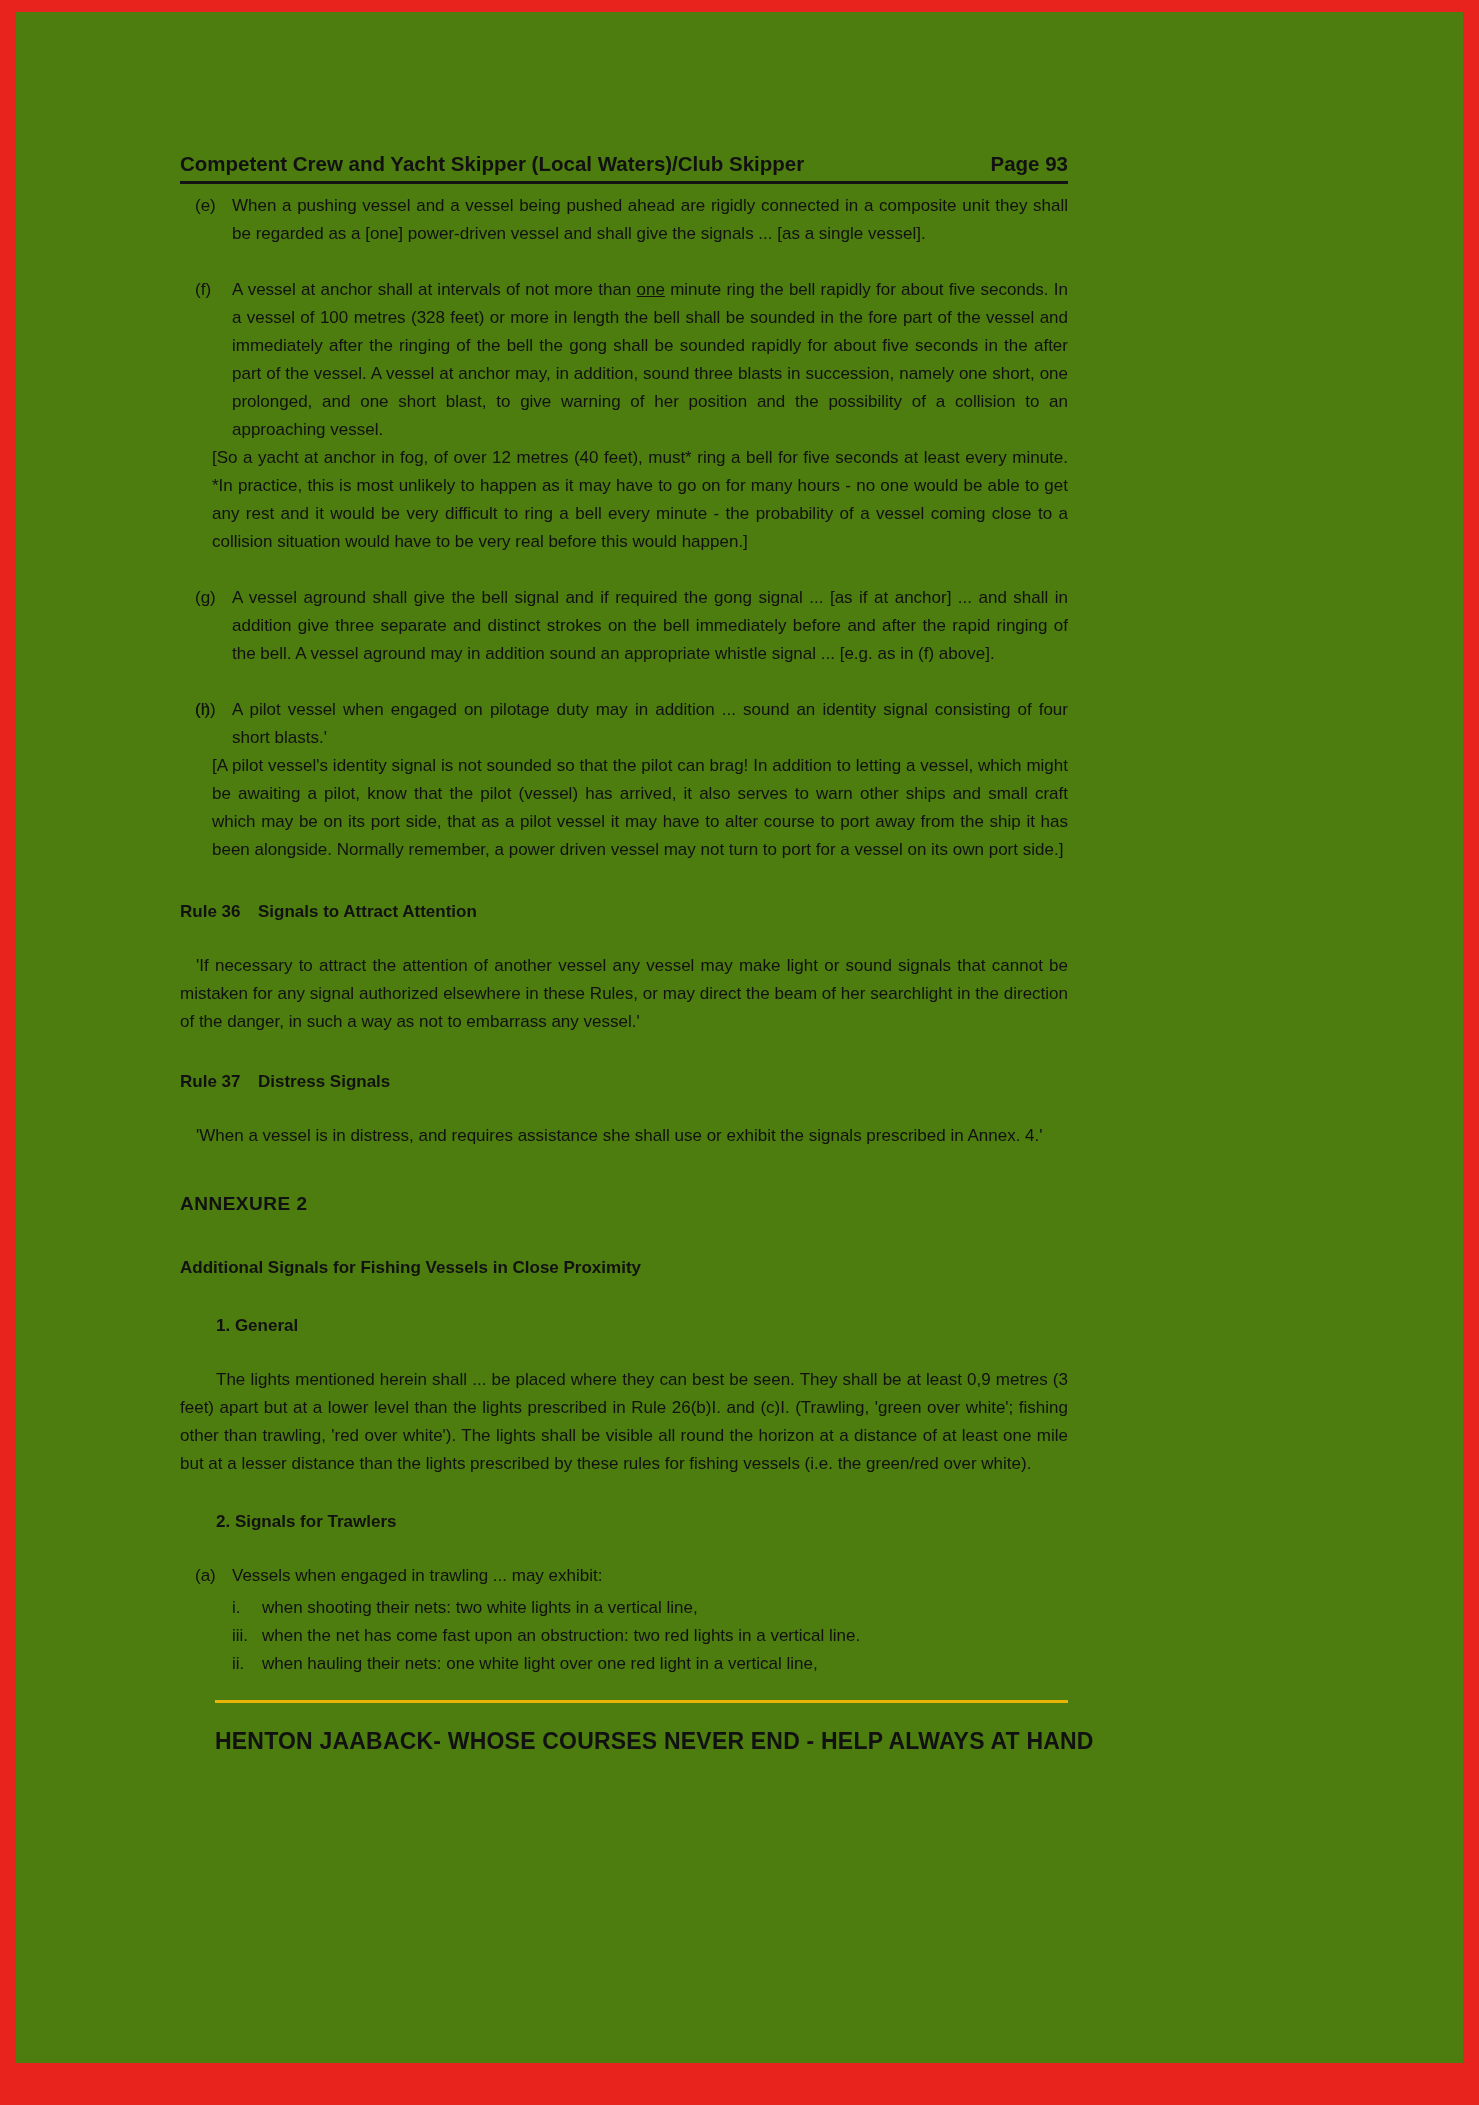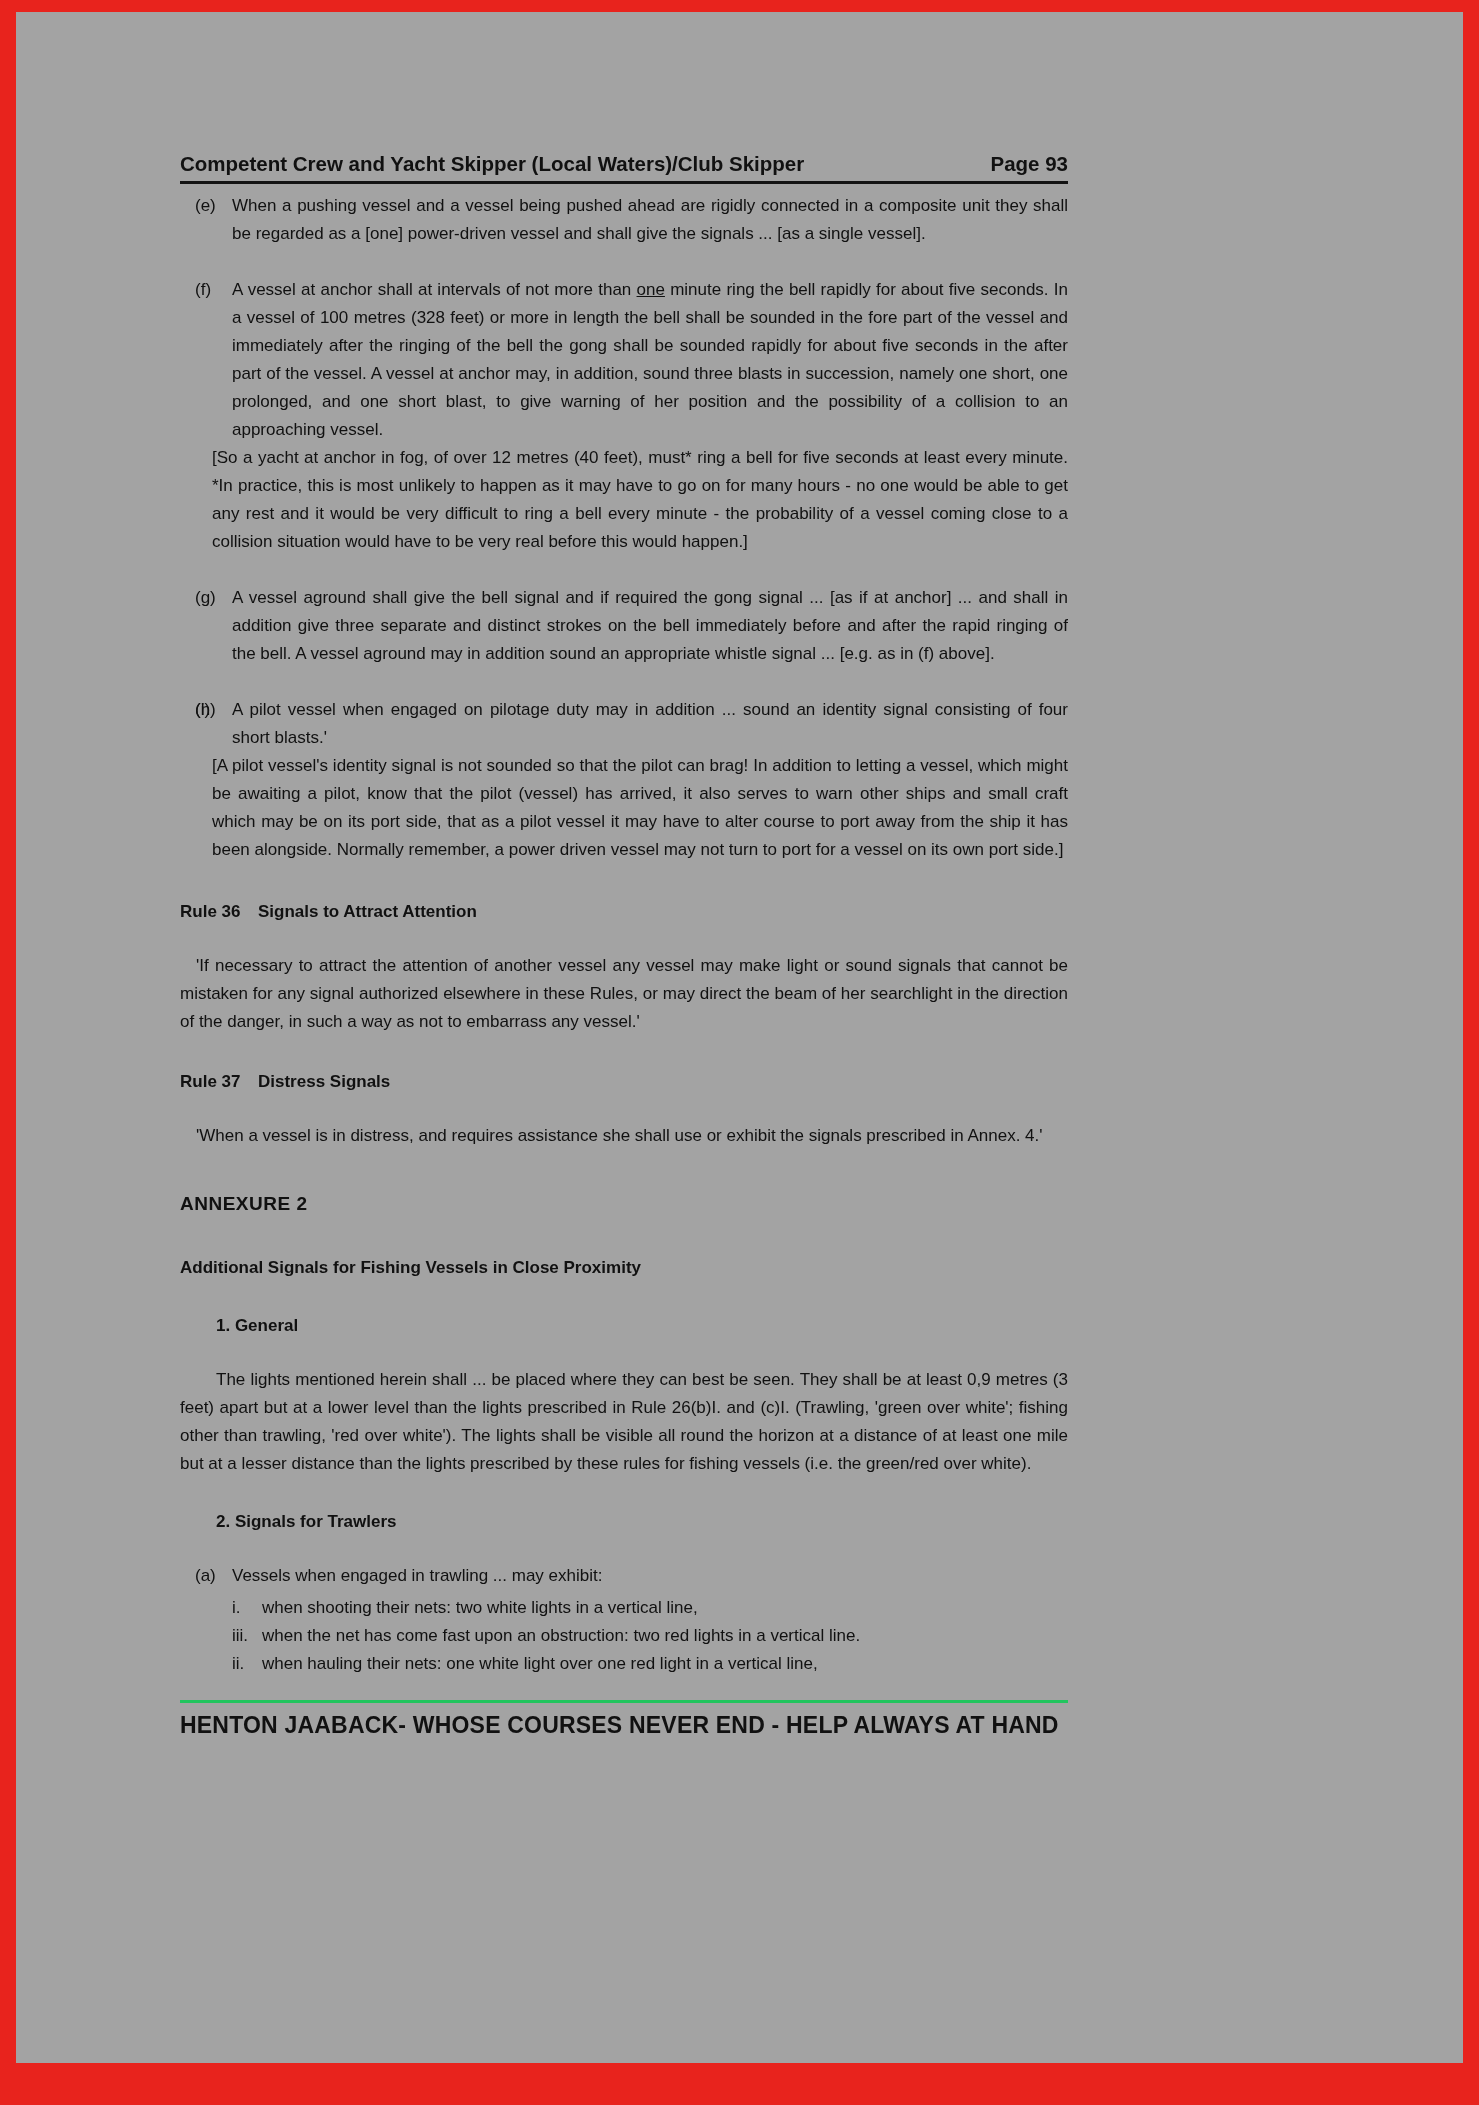--- a/index.html
+++ b/index.html
@@ -10,21 +10,21 @@
     overflow: hidden;
     background: #e8231d;
     font-family: "Liberation Sans", "DejaVu Sans", sans-serif;
   }
   .page {
     position: absolute;
     left: 16px;
     top: 12px;
     width: 1447px;
     height: 2051px;
-    background: #a3a3a3;
+    background: #4d7c0f;
     box-sizing: border-box;
     overflow: hidden;
     color: #111;
   }
   .content {
     position: absolute;
     left: 164px;
     top: 138px;
     width: 888px;
     font-size: 17px;
@@ -86,27 +86,28 @@
     position: relative;
     padding-left: 82px;
   }
   .sub-item .num {
     position: absolute;
     left: 52px;
     top: 0;
   }
   .u { text-decoration: underline; }
   .footer {
-    border-top: 3px solid #22c55e;
+    border-top: 3px solid #eab308;
     margin-top: 22px;
-    padding-top: 8px;
+    padding-top: 24px;
     font-weight: bold;
     font-size: 23px;
     letter-spacing: 0.2px;
     white-space: nowrap;
+    margin-left: 35px;
   }
 </style>
 </head>
 <body>
 
 <div class="page">
   <div class="content">
 
     <div class="header">
       <span>Competent Crew and Yacht Skipper (Local Waters)/Club Skipper</span>

